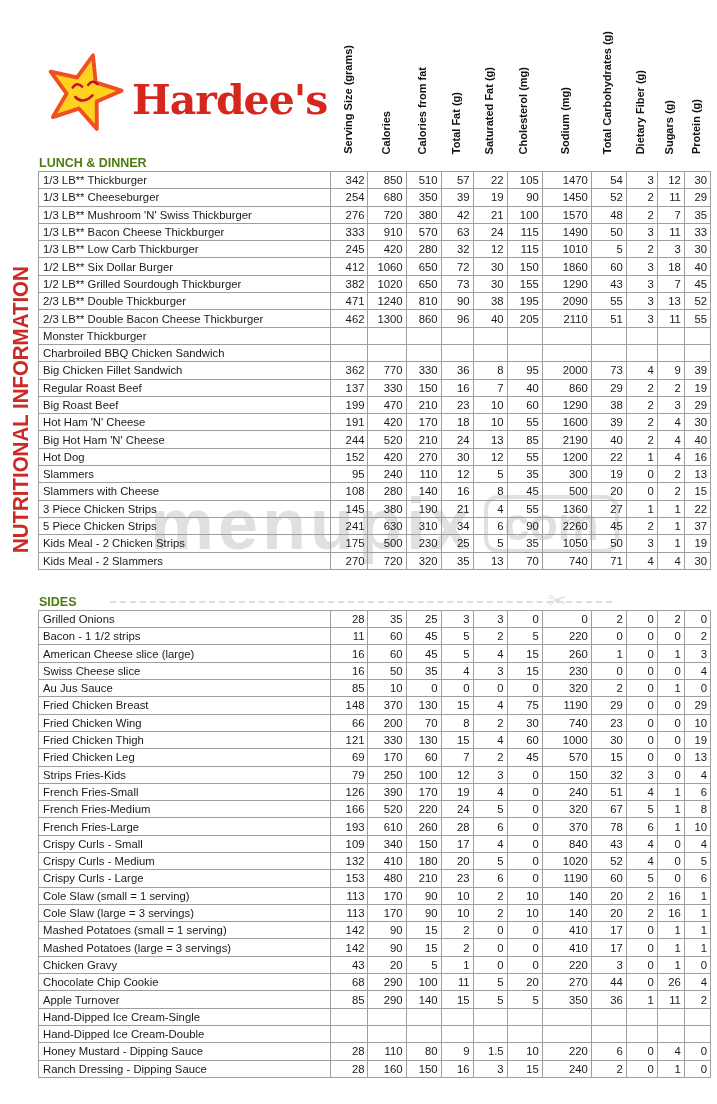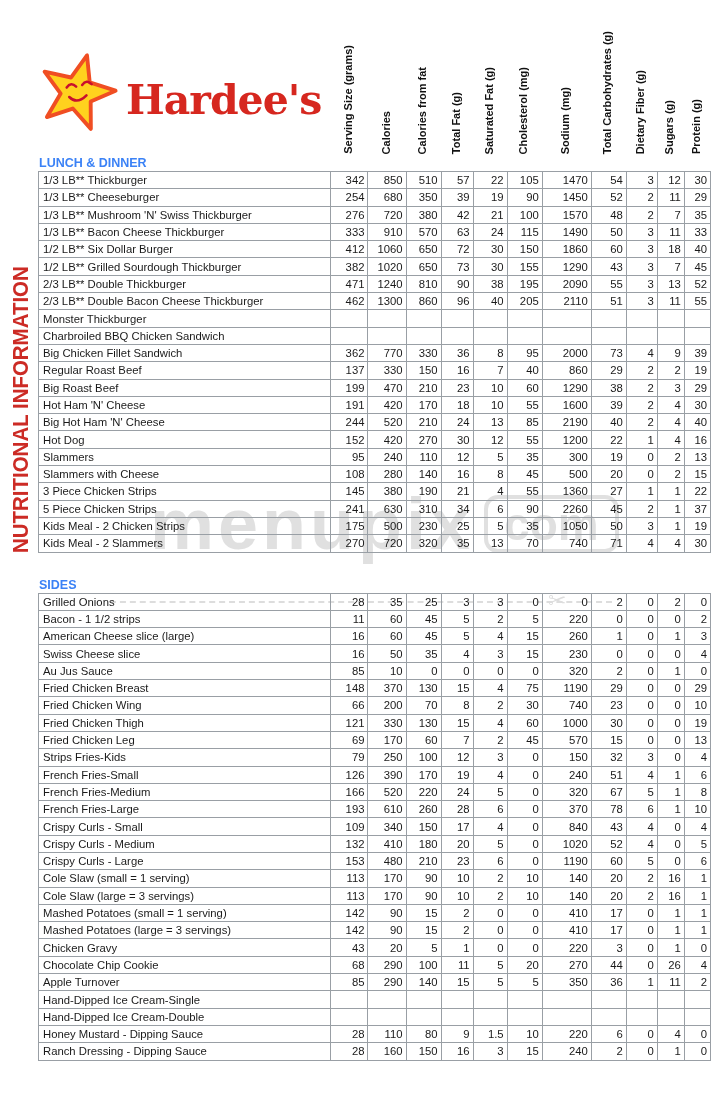--- a/index.html
+++ b/index.html
@@ -1,20 +1,20 @@
 <!DOCTYPE html>
 <html><head>
 <meta charset="utf-8">
 <style>
   html,body{margin:0;padding:0;background:#fff;}
   .page{position:relative;width:717px;height:1104px;background:#fff;overflow:hidden;
         font-family:"Liberation Sans",sans-serif;color:#1a1a1a;}
 
   
-  .logo{position:absolute;left:34px;top:46px;display:flex;align-items:center;z-index:2;}
+  .logo{position:absolute;left:40px;top:46px;display:flex;align-items:center;z-index:2;}
   .logo svg{width:86px;height:90px;}
   .logo-text{font-family:"DejaVu Serif",serif;font-weight:700;font-size:41px;
              color:#d6271f;letter-spacing:-1px;margin-left:6px;margin-top:18px;}
 
   
   .vlabel{position:absolute;left:8px;top:553px;transform:rotate(-90deg);
           transform-origin:0 0;white-space:nowrap;font-weight:700;font-size:22px;
           color:#cc2b25;letter-spacing:0px;z-index:2;
           transform:rotate(-90deg) scaleX(0.93);}
 
@@ -28,21 +28,21 @@
   .scissors{position:absolute;left:548px;top:588px;font-size:22px;color:#ddd;z-index:0;}
 
   
   .content{position:absolute;left:38px;top:6px;width:673px;z-index:1;}
   .headers{display:flex;height:148px;}
   .hspacer{flex:0 0 auto;}
   .hcell{display:flex;align-items:flex-end;justify-content:center;flex:0 0 auto;}
   .hcell span{writing-mode:vertical-rl;transform:rotate(180deg);font-weight:700;
               font-size:11px;white-space:nowrap;line-height:1;padding-bottom:3px;color:#111;}
 
-  .section-title{font-weight:700;font-size:12.5px;color:#3b82f6;margin:2px 0 1px 1px;}
+  .section-title{font-weight:700;font-size:12.5px;color:#4d7c0f;margin:2px 0 1px 1px;}
   .section-title.gap{margin-top:25px;}
 
   table{border-collapse:collapse;table-layout:fixed;width:673px;background:transparent;padding-left:48px;}
   td{border:1px solid #999fa5;height:16.3px;font-size:11.3px;padding:0;
      overflow:hidden;white-space:nowrap;}
   td.name{text-align:left;padding-left:4px;}
   td.num{text-align:right;padding-right:3px;}
 </style>
 </head>
 <body>
@@ -173,20 +173,34 @@
               <td class="num">63</td>
               <td class="num">24</td>
               <td class="num">115</td>
               <td class="num">1490</td>
               <td class="num">50</td>
               <td class="num">3</td>
               <td class="num">11</td>
               <td class="num">33</td>
             </tr>
             <tr>
+              <td class="name">1/3 LB** Low Carb Thickburger</td>
+              <td class="num">245</td>
+              <td class="num">420</td>
+              <td class="num">280</td>
+              <td class="num">32</td>
+              <td class="num">12</td>
+              <td class="num">115</td>
+              <td class="num">1010</td>
+              <td class="num">5</td>
+              <td class="num">2</td>
+              <td class="num">3</td>
+              <td class="num">30</td>
+            </tr>
+            <tr>
               <td class="name">1/2 LB** Six Dollar Burger</td>
               <td class="num">412</td>
               <td class="num">1060</td>
               <td class="num">650</td>
               <td class="num">72</td>
               <td class="num">30</td>
               <td class="num">150</td>
               <td class="num">1860</td>
               <td class="num">60</td>
               <td class="num">3</td>

